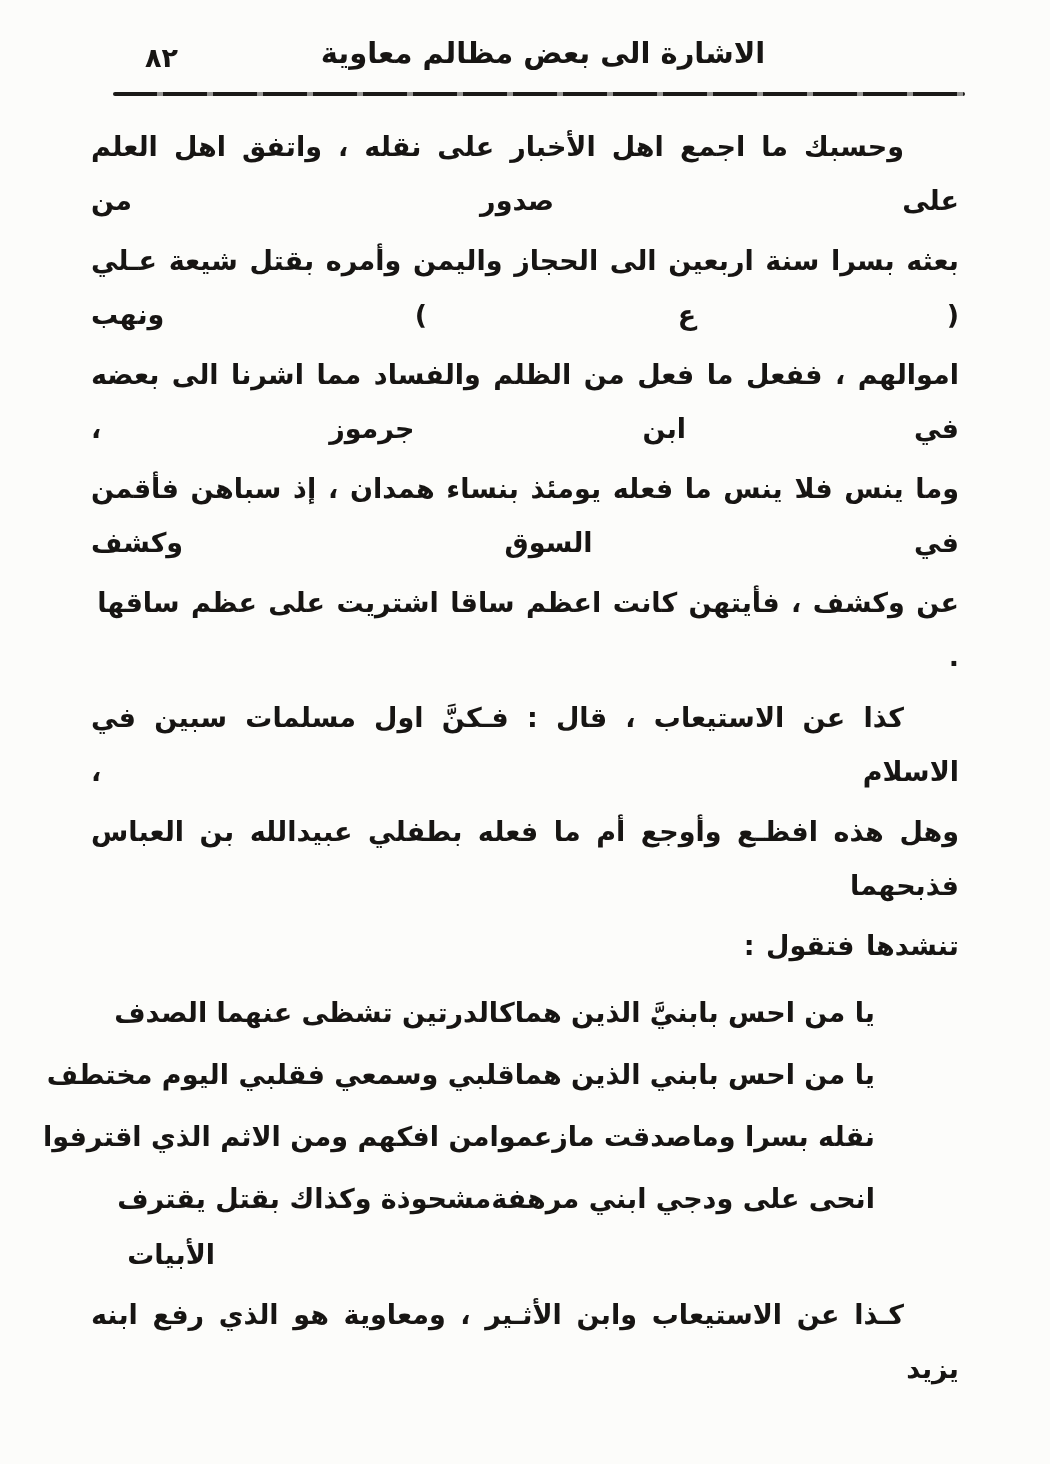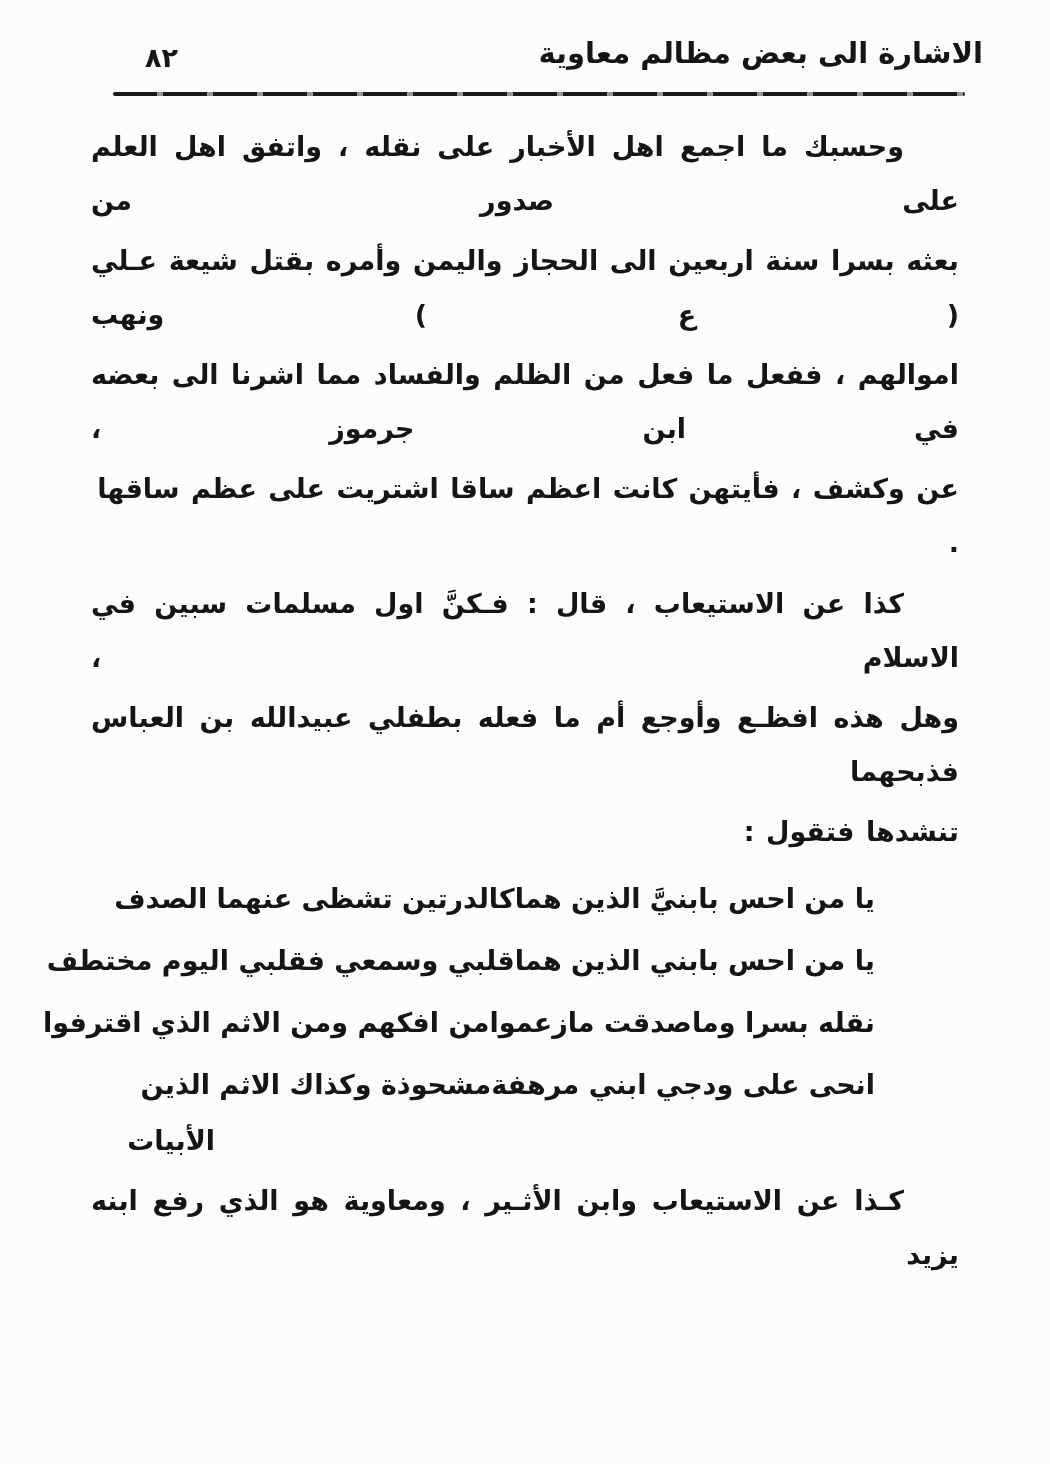--- a/index.html
+++ b/index.html
@@ -11,21 +11,21 @@
     overflow:hidden;
     font-family:"DejaVu Sans", sans-serif;
     color:#171513;
     direction:rtl;
   }
   .inner{position:absolute;top:0;left:85px;right:85px;}
   
   .hdr{position:relative;height:96px;}
   .hdr-title{
     position:absolute;top:36px;left:0;right:0;
-    text-align:right;
+    text-align:center;
     transform:translateX(18px); 
     font-size:29px;font-weight:bold;letter-spacing:0;
   }
   .hdr-num{
     position:absolute;top:42px;left:60px; 
     font-size:27px;font-weight:bold;
   }
   .hdr-rule{
     position:absolute;top:92px;right:0;left:28px;
     height:4px;border-radius:2px;
@@ -70,20 +70,21 @@
     <div class="hdr">
       <div class="hdr-title">الاشارة الى بعض مظالم معاوية</div>
       <div class="hdr-num">٨٢</div>
       <div class="hdr-rule"></div>
     </div>
 
     <div class="p1">
       <p class="line j indent">وحسبك ما اجمع اهل الأخبار على نقله ، واتفق اهل العلم على صدور من</p>
       <p class="line j">بعثه بسرا سنة اربعين الى الحجاز واليمن وأمره بقتل شيعة عـلي ( ع ) ونهب</p>
       <p class="line j">اموالهم ، ففعل ما فعل من الظلم والفساد مما اشرنا الى بعضه في ابن جرموز ،</p>
+      <p class="line j">وما ينس فلا ينس ما فعله يومئذ بنساء همدان ، إذ سباهن فأقمن في السوق وكشف</p>
       <p class="line r">عن وكشف ، فأيتهن كانت اعظم ساقا اشتريت على عظم ساقها .</p>
     </div>
 
     <div class="p2">
       <p class="line j indent">كذا عن الاستيعاب ، قال : فـكنَّ اول مسلمات سبين في الاسلام ،</p>
       <p class="line j">وهل هذه افظـع وأوجع أم ما فعله بطفلي عبيدالله بن العباس فذبحهما</p>
       <p class="line r">تنشدها فتقول :</p>
     </div>
 
     <div class="poem">
@@ -94,21 +95,21 @@
       <div class="vrow">
         <span class="hemi">يا من احس بابني الذين هما</span>
         <span class="hemi">قلبي وسمعي فقلبي اليوم مختطف</span>
       </div>
       <div class="vrow">
         <span class="hemi">نقله بسرا وماصدقت مازعموا</span>
         <span class="hemi">من افكهم ومن الاثم الذي اقترفوا</span>
       </div>
       <div class="vrow">
         <span class="hemi">انحى على ودجي ابني مرهفة</span>
-        <span class="hemi">مشحوذة وكذاك الاثم الذين</span>
+        <span class="hemi">مشحوذة وكذاك بقتل يقترف</span>
       </div>
       <div class="tail-wrap">
         <p class="poem-tail">الأبيات</p>
       </div>
     </div>
 
     <div class="p3">
       <p class="line j indent">كـذا عن الاستيعاب وابن الأثـير ، ومعاوية هو الذي رفع ابنه يزيد</p>
 
     </div>

